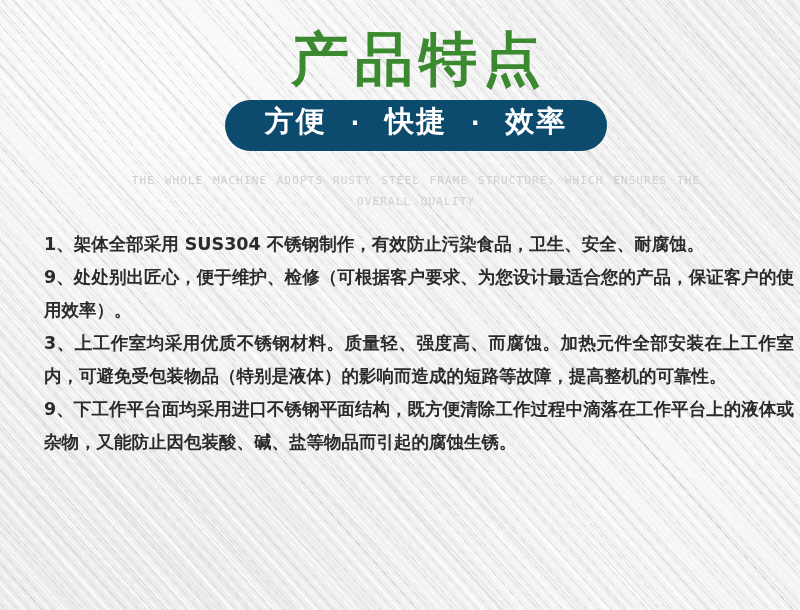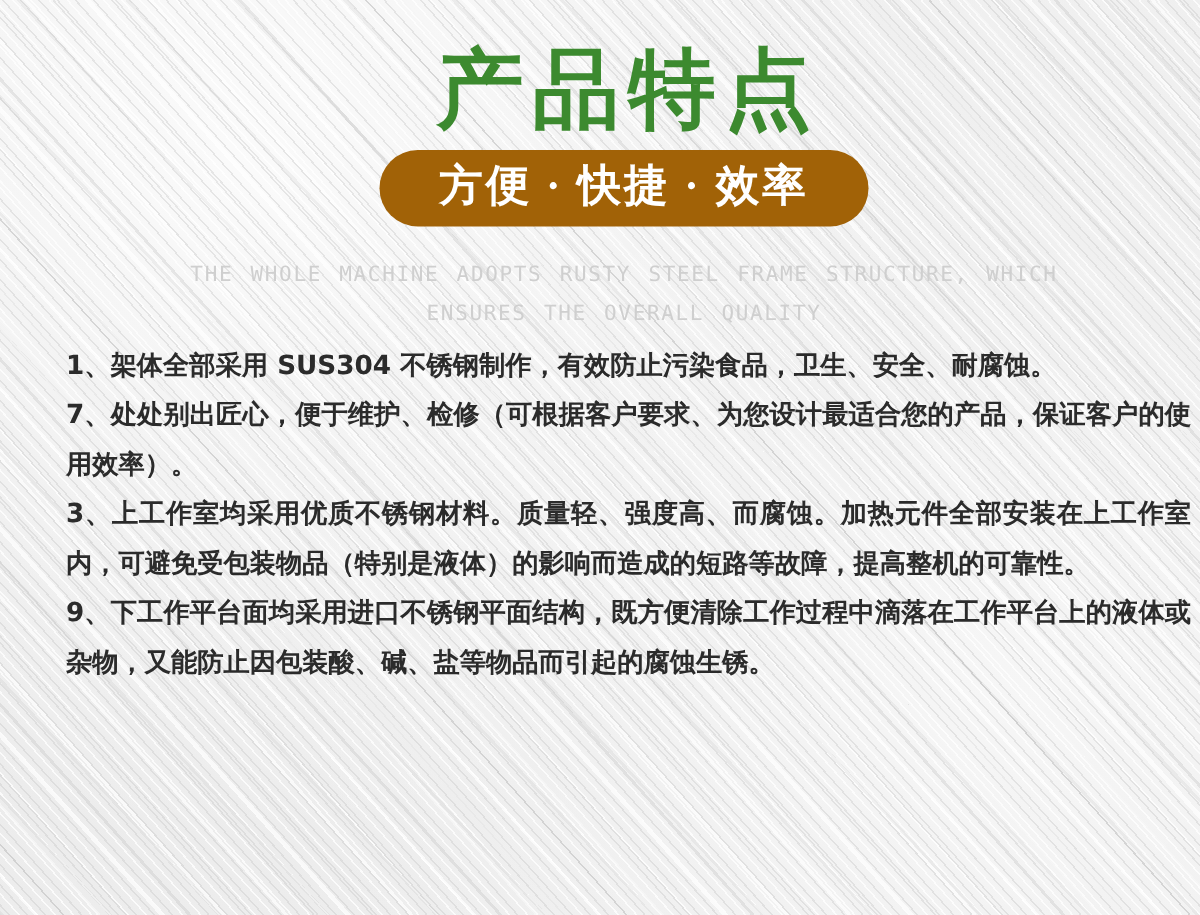--- a/index.html
+++ b/index.html
@@ -92,39 +92,39 @@
     margin: 0;
     text-indent: 6px;
   }
   .badge-wrap {
     margin-top: 12px;
     display: flex;
     justify-content: center;
   }
   .badge {
     display: inline-block;
-    background: #a16207;
+    background: #0c4a6e;
     color: #ffffff;
-    font-family: Liberation Serif, serif;
+    font-family: Liberation Mono, monospace;
     font-size: 29px;
     font-weight: bold;
     letter-spacing: 2px;
     padding: 6px 40px 9px 40px;
     border-radius: 26px;
     line-height: 1.25;
     white-space: nowrap;
   }
 
   .subtitle {
     margin: 20px auto 0 auto;
     width: 600px;
     text-align: center;
     color: #cfcfcf;
     font-family: "DejaVu Sans Mono", "Liberation Mono", monospace;
-    font-size: 14px;
+    font-size: 11px;
     letter-spacing: 1.1px;
     line-height: 1.85;
     word-spacing: 2px;
   }
 
   
   .feature-list {
     margin: 0;
     padding: 0;
     list-style: none;
@@ -165,19 +165,19 @@
       </div>
 
       <div class="subtitle">
         <div>THE WHOLE MACHINE ADOPTS RUSTY STEEL FRAME STRUCTURE, WHICH ENSURES THE OVERALL QUALITY</div>
       </div>
 
     </div>
 
     <ul class="feature-list">
       <li class="feature-item">1、架体全部采用 SUS304 不锈钢制作，有效防止污染食品，卫生、安全、耐腐蚀。</li>
-      <li class="feature-item">7、处处别出匠心，便于维护、检修（可根据客户要求、为您设计最适合您的产品，保证客户的使用效率）。</li>
+      <li class="feature-item">9、处处别出匠心，便于维护、检修（可根据客户要求、为您设计最适合您的产品，保证客户的使用效率）。</li>
       <li class="feature-item">3、上工作室均采用优质不锈钢材料。质量轻、强度高、而腐蚀。加热元件全部安装在上工作室内，可避免受包装物品（特别是液体）的影响而造成的短路等故障，提高整机的可靠性。</li>
       <li class="feature-item">9、下工作平台面均采用进口不锈钢平面结构，既方便清除工作过程中滴落在工作平台上的液体或杂物，又能防止因包装酸、碱、盐等物品而引起的腐蚀生锈。</li>
     </ul>
 
   </div>
 </div>
 
 </body></html>

